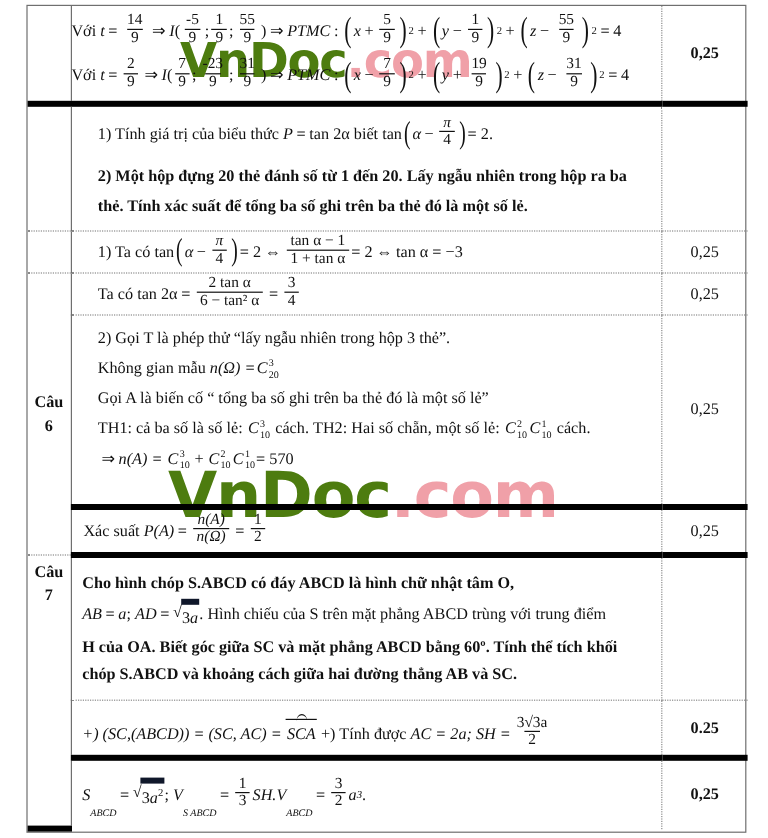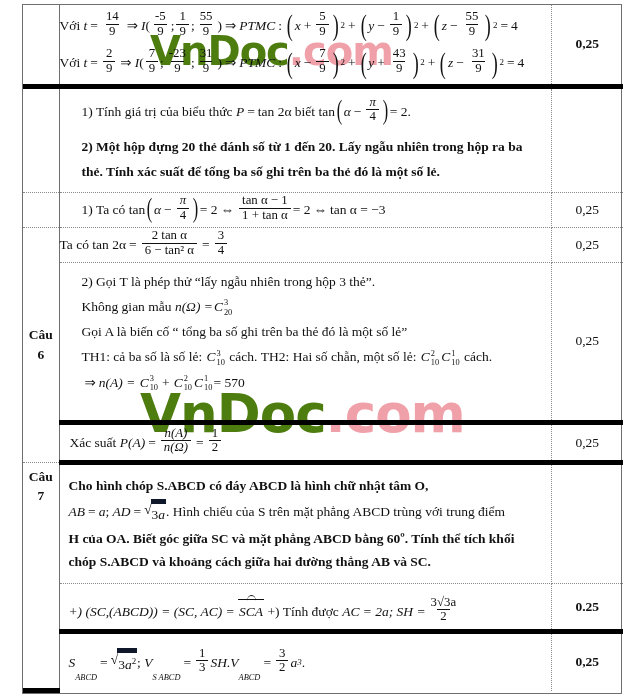--- a/index.html
+++ b/index.html
@@ -258,21 +258,21 @@
                   <span class="den mr">9</span>
                 </span>
         <span class="par">)</span>
               </span><span class="supr">2</span>
         <span class="op">+</span>
         <span class="pbig sq">
                 <span class="par">(</span>
           <span class="m">y</span>
                 <span class="op">+</span>
           <span class="frac">
-                  <span class="num mr">43</span>
+                  <span class="num mr">19</span>
                   <span class="den mr">9</span>
                 </span>
         <span class="par">)</span>
               </span><span class="supr">2</span>
         <span class="op">+</span>
         <span class="pbig sq">
                 <span class="par">(</span>
           <span class="m">z</span>
                 <span class="op">−</span>
           <span class="frac">
@@ -344,21 +344,21 @@
       </div>
     </td>
     <td class="score bd-dot-b">0,25</td>
   </tr>
 
   <tr>
     <td class="lab bd-solid-r bd-dot-b" rowspan="3">
       <span class="n">Câu</span>
       <span class="n">6</span>
     </td>
-    <td class="body-cell bd-dot-r bd-dot-b" style="margin-left:48px;">
+    <td class="body-cell bd-dot-r bd-dot-b" style="padding-left:22px;margin-left:48px;">
       <div class="line mathline">
         <span class="mr">Ta có</span>&nbsp;
         <span class="mr">tan 2α</span>
         <span class="op">=</span>
         <span class="frac" style="font-style:normal">
                 <span class="num mr">2 tan α</span>
                 <span class="den mr">6 − tan² α</span>
               </span>
         <span class="op">=</span>
         <span class="frac" style="font-style:normal">

